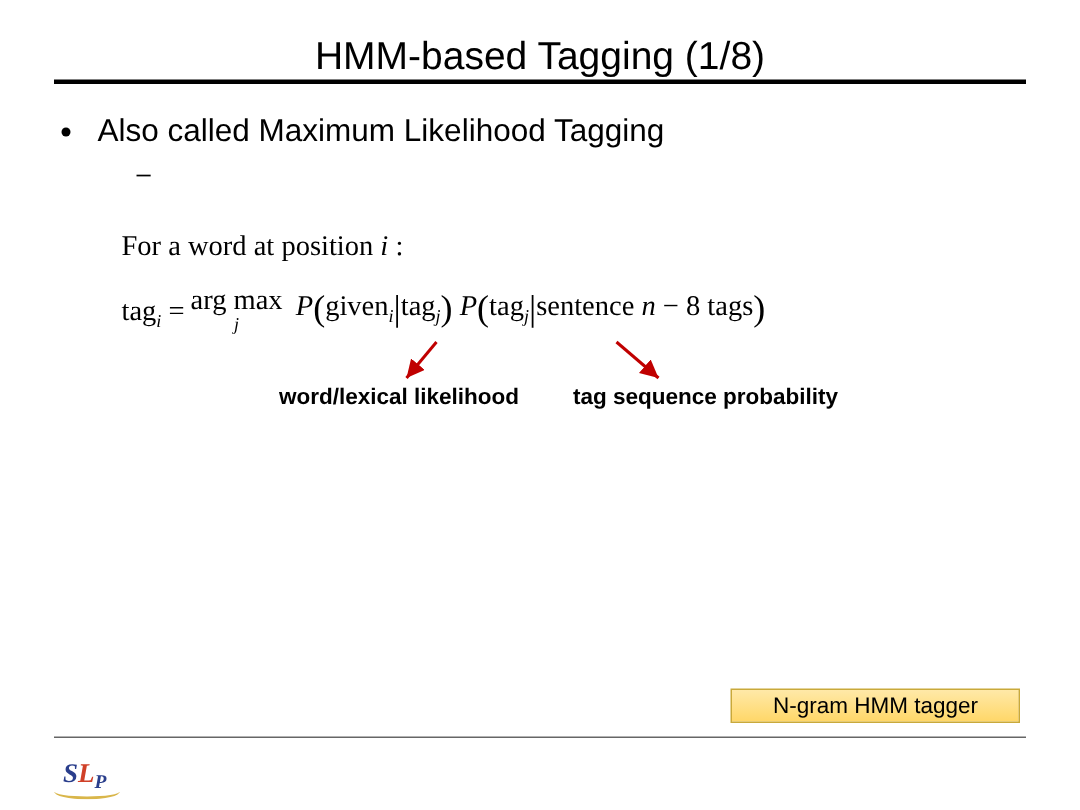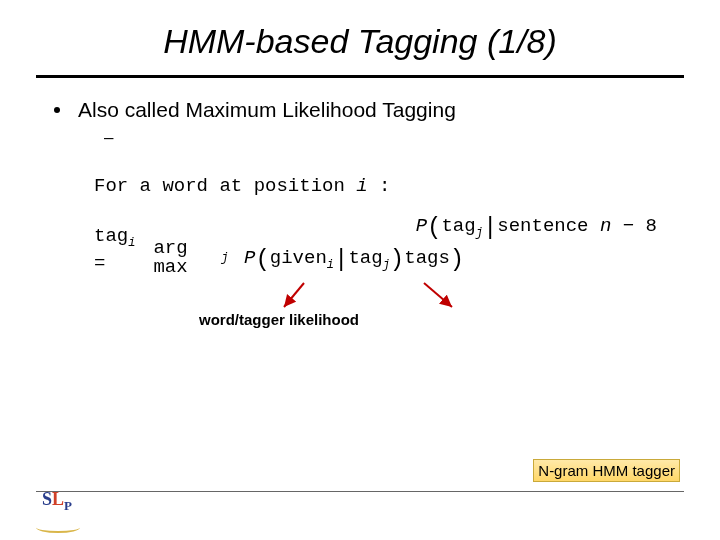--- a/index.html
+++ b/index.html
@@ -14,32 +14,30 @@
     overflow: hidden;
   }
   .slide {
     width: 720px;
     height: 540px;
     position: relative;
     box-sizing: border-box;
   }
   .title {
     text-align: center;
-    font-size: 34px;
+    font-size: 26px;
     padding-top: 22px;
-    padding-bottom: 14px;
-    font-style: italic;
   }
   .hr-thick {
     border: none;
     border-top: 3px solid #000;
     margin: 0 36px 0 36px;
   }
   .content {
-    padding: 18px 36px 0 44px;
+    padding: 18px 36px 0 31px;
   }
   .bullet-l1 {
     display: flex;
     align-items: flex-start;
     font-size: 21px;
     margin-bottom: 4px;
   }
   .bullet-l1 .dot {
     width: 6px;
     height: 6px;
@@ -62,37 +60,38 @@
     font-family: "Comic Sans MS", "Comic Sans", cursive, sans-serif;
     font-size: 17px;
     margin: 4px 0 22px 60px;
   }
   .bullet-l2 .dash {
     margin-right: 14px;
     margin-left: 0;
   }
   .eq-block {
     margin: 26px 0 4px 50px;
-    font-family: Liberation Mono, monospace;
+    font-family: Liberation Serif, serif;
     font-size: 19px;
     line-height: 1.35;
   }
   .eq-block .intro {
     margin-bottom: 6px;
   }
   .eq-row {
     display: flex;
     align-items: flex-end;
     position: relative;
   }
   .eq-row .lhs {
     padding-top: 6px;
   }
   .eq-row .argmax {
     display: inline-flex;
+    flex-direction: column;
     align-items: center;
     line-height: 1.0;
     margin: 0 4px;
     padding-top: 6px;
   }
   .eq-row .argmax .small {
     font-size: 12px;
   }
   .eq-row .factor {
     padding-top: 6px;
@@ -123,35 +122,36 @@
   .labels-row .l2 {
     margin-left: 36px;
   }
   .ngram-box {
     position: absolute;
     right: 40px;
     bottom: 58px;
     background: linear-gradient(#ffe9a8, #ffd768);
     border: 1px solid #c9a93a;
     font-size: 15px;
-    padding: 2px 4px;
+    padding: 2px 27px;
   }
   .hr-thin {
     position: absolute;
     left: 36px;
     right: 36px;
     bottom: 40px;
     border: none;
     border-top: 1px solid #666;
   }
   .logo {
     position: absolute;
     left: 42px;
-    bottom: 26px;
+    bottom: 10px;
     font-family: "Times New Roman", serif;
+    font-style: italic;
     font-size: 18px;
   }
   .logo .s1 { color: #2a3e8c; font-weight: bold; }
   .logo .s2 { color: #d04028; font-weight: bold; }
   .logo .s3 { color: #2a3e8c; font-weight: bold; font-size: 13px; vertical-align: sub; }
   .logo-swoosh {
     position: absolute;
     left: 36px;
     bottom: 7px;
     width: 44px;
@@ -207,21 +207,22 @@
           <marker id="ah" markerWidth="8" markerHeight="8" refX="6" refY="3" orient="auto">
             <path d="M0,0 L6,3 L0,6 Z" fill="#c00000"></path>
           </marker>
         </defs>
         <line x1="120" y1="2" x2="100" y2="26" stroke="#c00000" stroke-width="2" marker-end="url(#ah)"></line>
         <line x1="240" y1="2" x2="268" y2="26" stroke="#c00000" stroke-width="2" marker-end="url(#ah)"></line>
       </svg>
     </div>
 
     <div class="labels-row">
-      <span class="l1">word/tagger likelihood</span>
+      <span class="l1">word/lexical likelihood</span>
+      <span class="l2">tag sequence probability</span>
     </div>
   </div>
 
   <div class="ngram-box">N-gram HMM tagger</div>
 
   <hr class="hr-thin">
   <div class="logo-swoosh"></div>
   <div class="logo">
     <span class="s1">S</span><span class="s2">L</span><span class="s3">P</span>
   </div>

